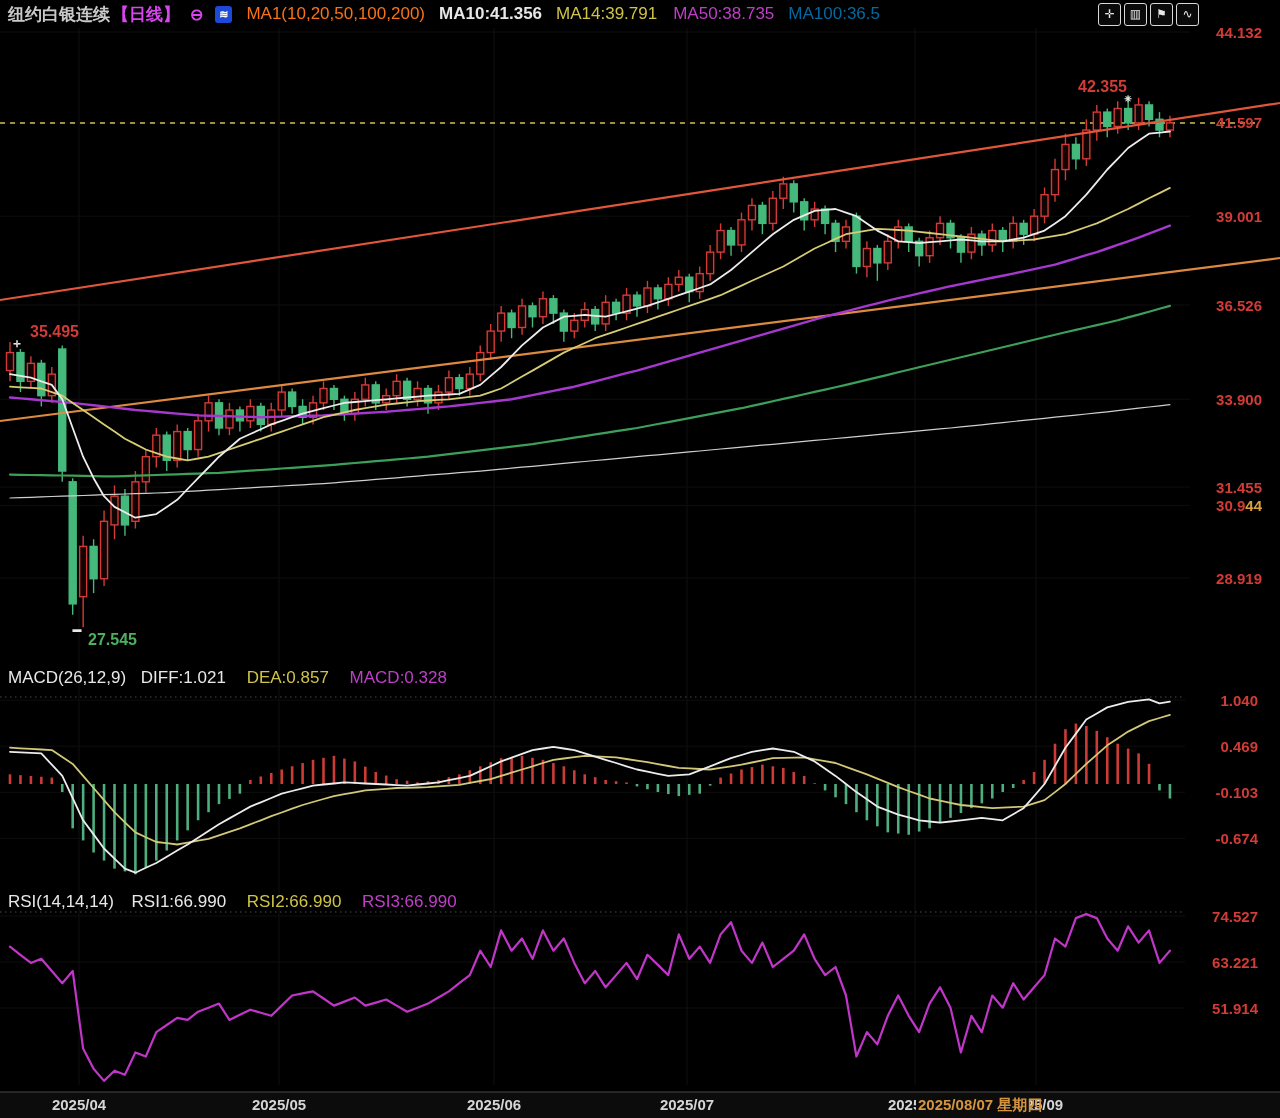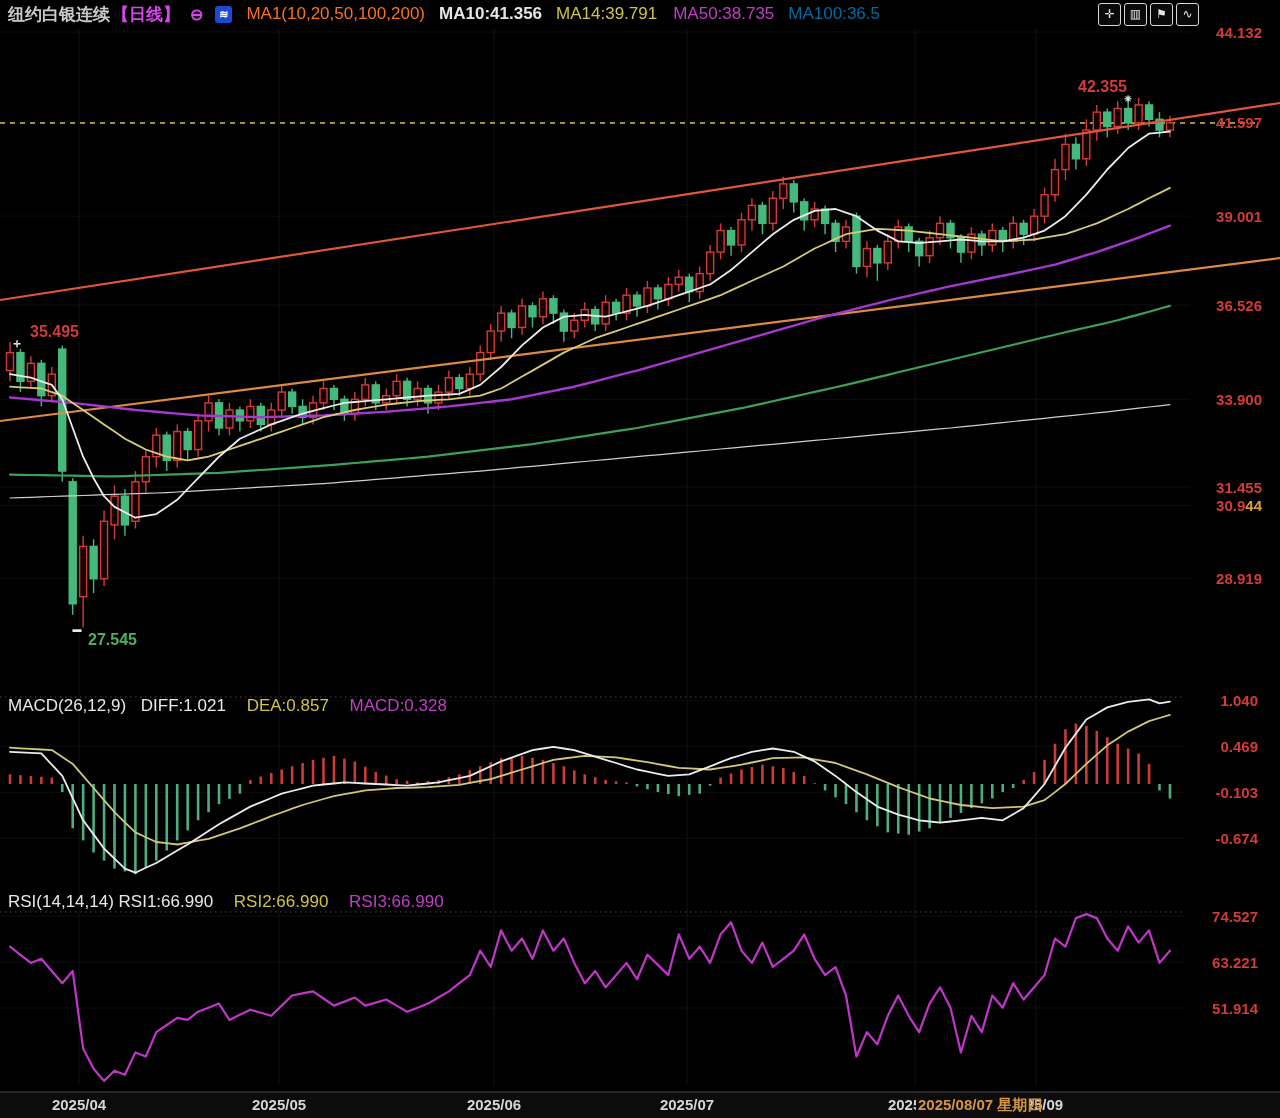--- a/index.html
+++ b/index.html
@@ -463,26 +463,26 @@
     <span class="mat ma100">MA100:36.5</span>
   </div>
 
   <div class="toolicons">
     <span class="ticon">✛</span>
     <span class="ticon">▥</span>
     <span class="ticon">⚑</span>
     <span class="ticon">∿</span>
   </div>
 
-  <div class="subhdr" style="top:696px">
+  <div class="subhdr" style="top:668px">
     <span class="w">MACD(26,12,9)</span>
     <span class="w" style="margin-left:10px">DIFF:1.021</span>
     <span class="y">DEA:0.857</span>
     <span class="m">MACD:0.328</span>
   </div>
 
   <div class="subhdr" style="top:892px">
     <span class="w">RSI(14,14,14)</span>
-    <span class="w" style="margin-left:0">RSI1:66.990</span>
+    <span class="w" style="margin-left:13px">RSI1:66.990</span>
     <span class="y">RSI2:66.990</span>
     <span class="m">RSI3:66.990</span>
   </div>
 </div>
 
 </body></html>

